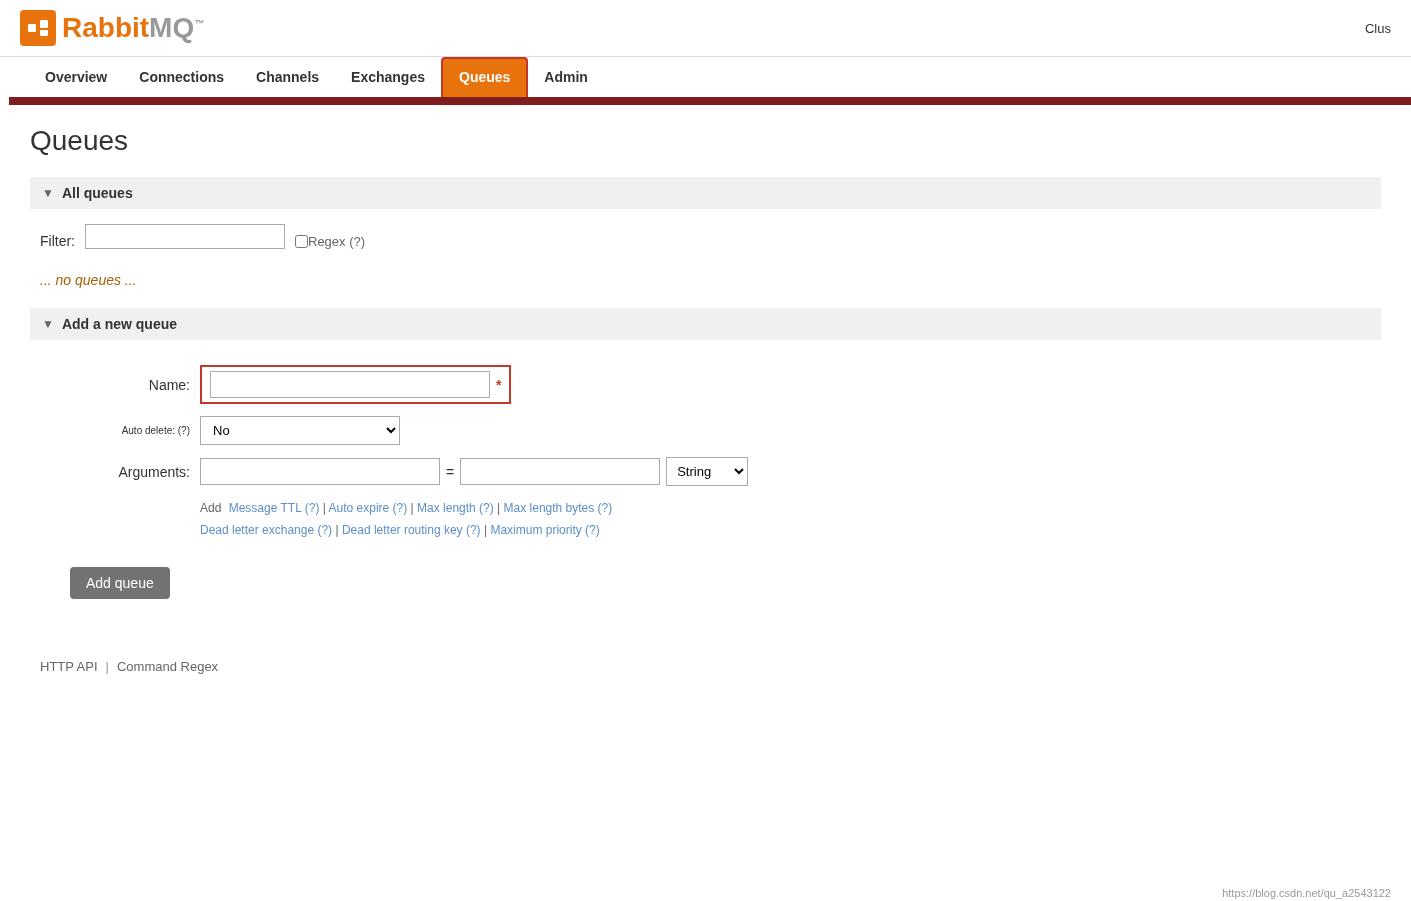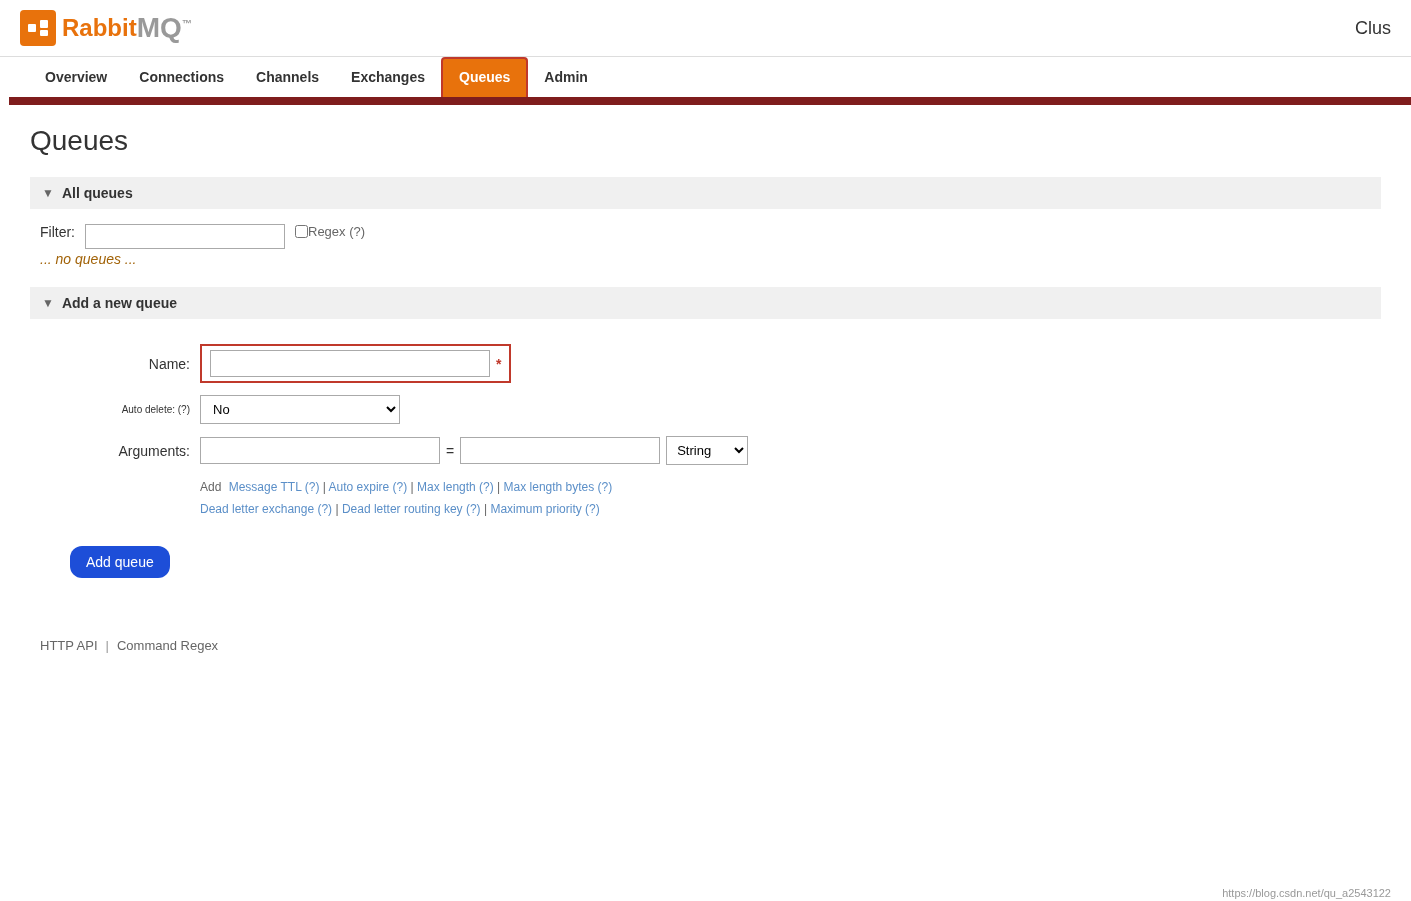--- a/index.html
+++ b/index.html
@@ -23,24 +23,24 @@
       width: 36px;
       height: 36px;
       background: #e8720c;
       border-radius: 4px;
       display: flex;
       align-items: center;
       justify-content: center;
       margin-right: 6px;
     }
     .logo-icon svg { width: 24px; height: 24px; }
-    .logo-text-rabbit { font-size: 24px; font-weight: bold; color: #e8720c; }
+    .logo-text-rabbit { font-size: 28px; font-weight: bold; color: #e8720c; }
     .logo-text-mq { font-size: 28px; font-weight: bold; color: #999; }
     .logo-tm { font-size: 10px; color: #999; vertical-align: super; }
-    .header-right { font-size: 18px; color: #333; }
+    .header-right { font-size: 13px; color: #333; }
 
     
     #nav {
       display: flex;
       align-items: center;
       padding: 0 20px;
       border-bottom: 8px solid #7f1d1d;
       background: #fff;
       margin-left: 9px;
     }
@@ -83,23 +83,23 @@
       gap: 8px;
       margin-bottom: 15px;
       cursor: pointer;
     }
     .section-header .arrow { color: #666; font-size: 12px; }
     .section-header span { font-weight: bold; font-size: 14px; }
 
     
     .filter-row {
       display: flex;
-      align-items: flex-start;
+      align-items: flex-end;
       gap: 10px;
-      margin-bottom: 2px;
+      margin-bottom: 23px;
       padding-left: 10px;
     }
     .filter-label { font-size: 14px; }
     .filter-input {
       border: 1px solid #aaa;
       padding: 4px 6px;
       width: 200px;
       font-size: 13px;
     }
     .checkbox-label {
@@ -186,25 +186,25 @@
       color: #666;
       line-height: 1.8;
     }
     .arg-links a {
       color: #5b8fc8;
       text-decoration: none;
     }
     .arg-links .add-label { color: #666; margin-right: 4px; }
 
     .add-queue-btn {
-      background: #1d4ed8;
+      background: #737373;
       color: #fff;
       border: none;
       padding: 8px 16px;
-      border-radius: 12px;
+      border-radius: 4px;
       font-size: 14px;
       cursor: pointer;
       margin-top: 10px;
       margin-left: 10px;
     }
 
     
     .footer-links {
       margin-top: 30px;
       padding: 10px 10px;

